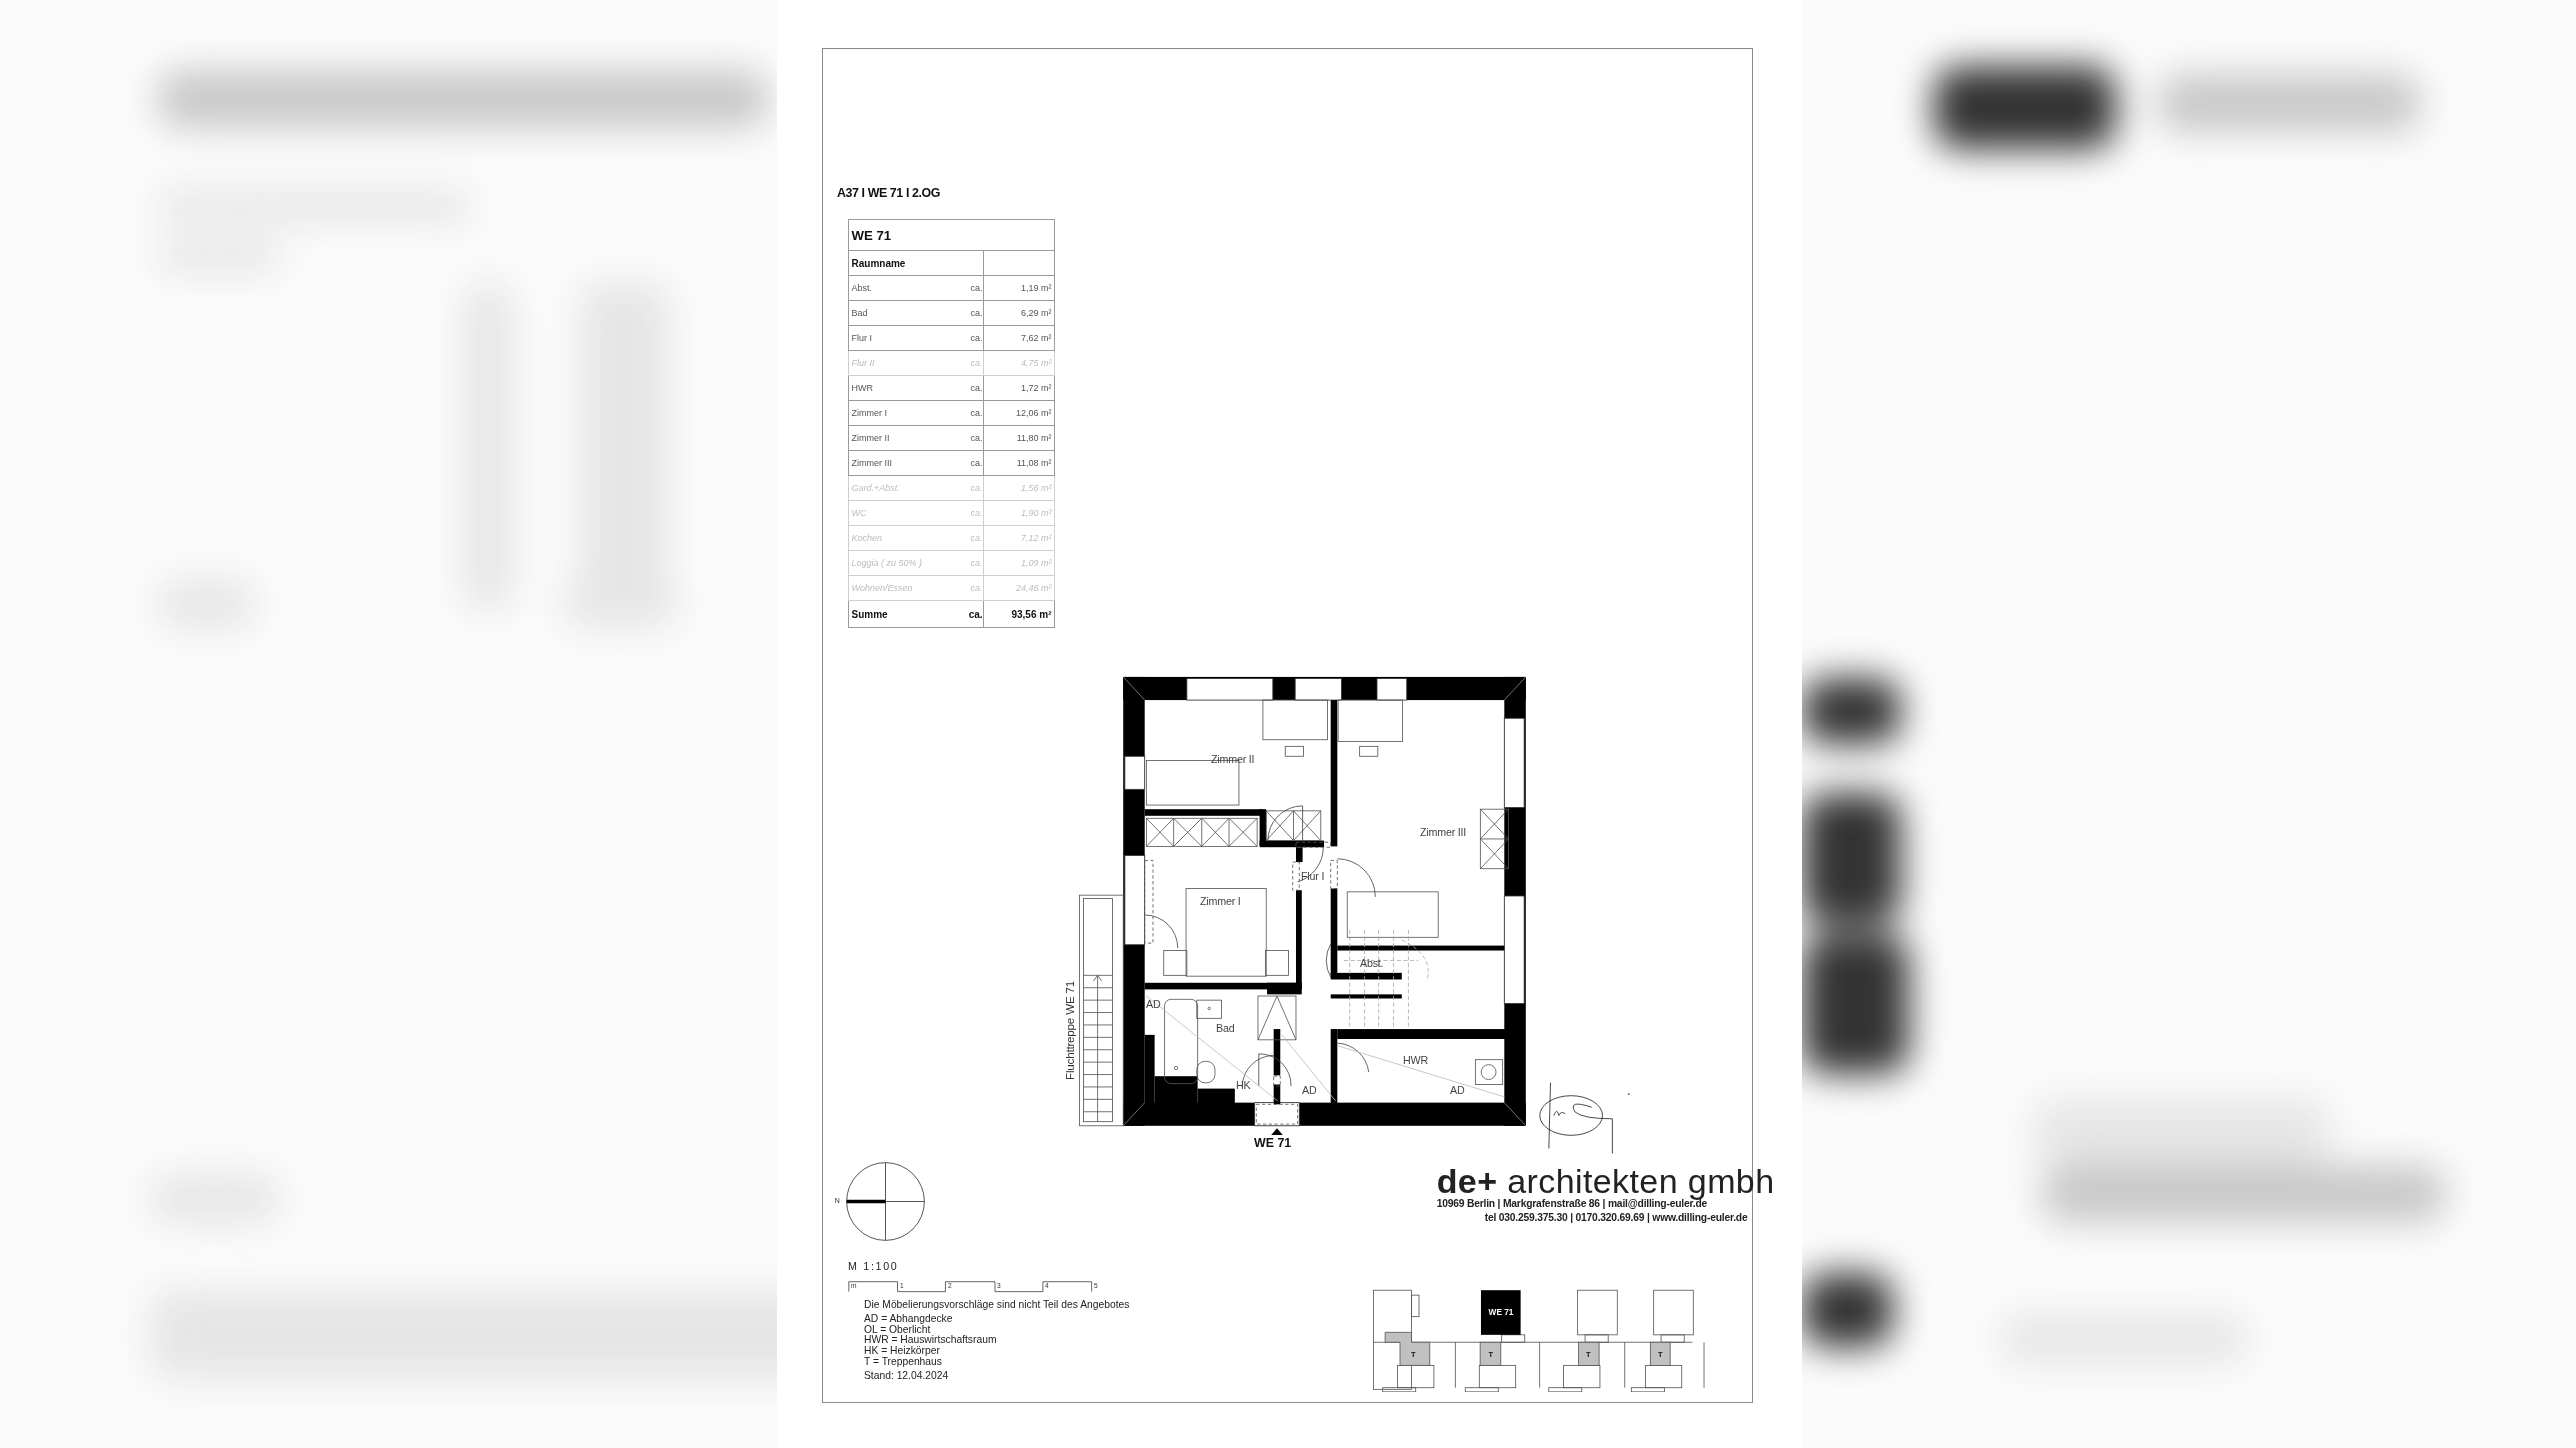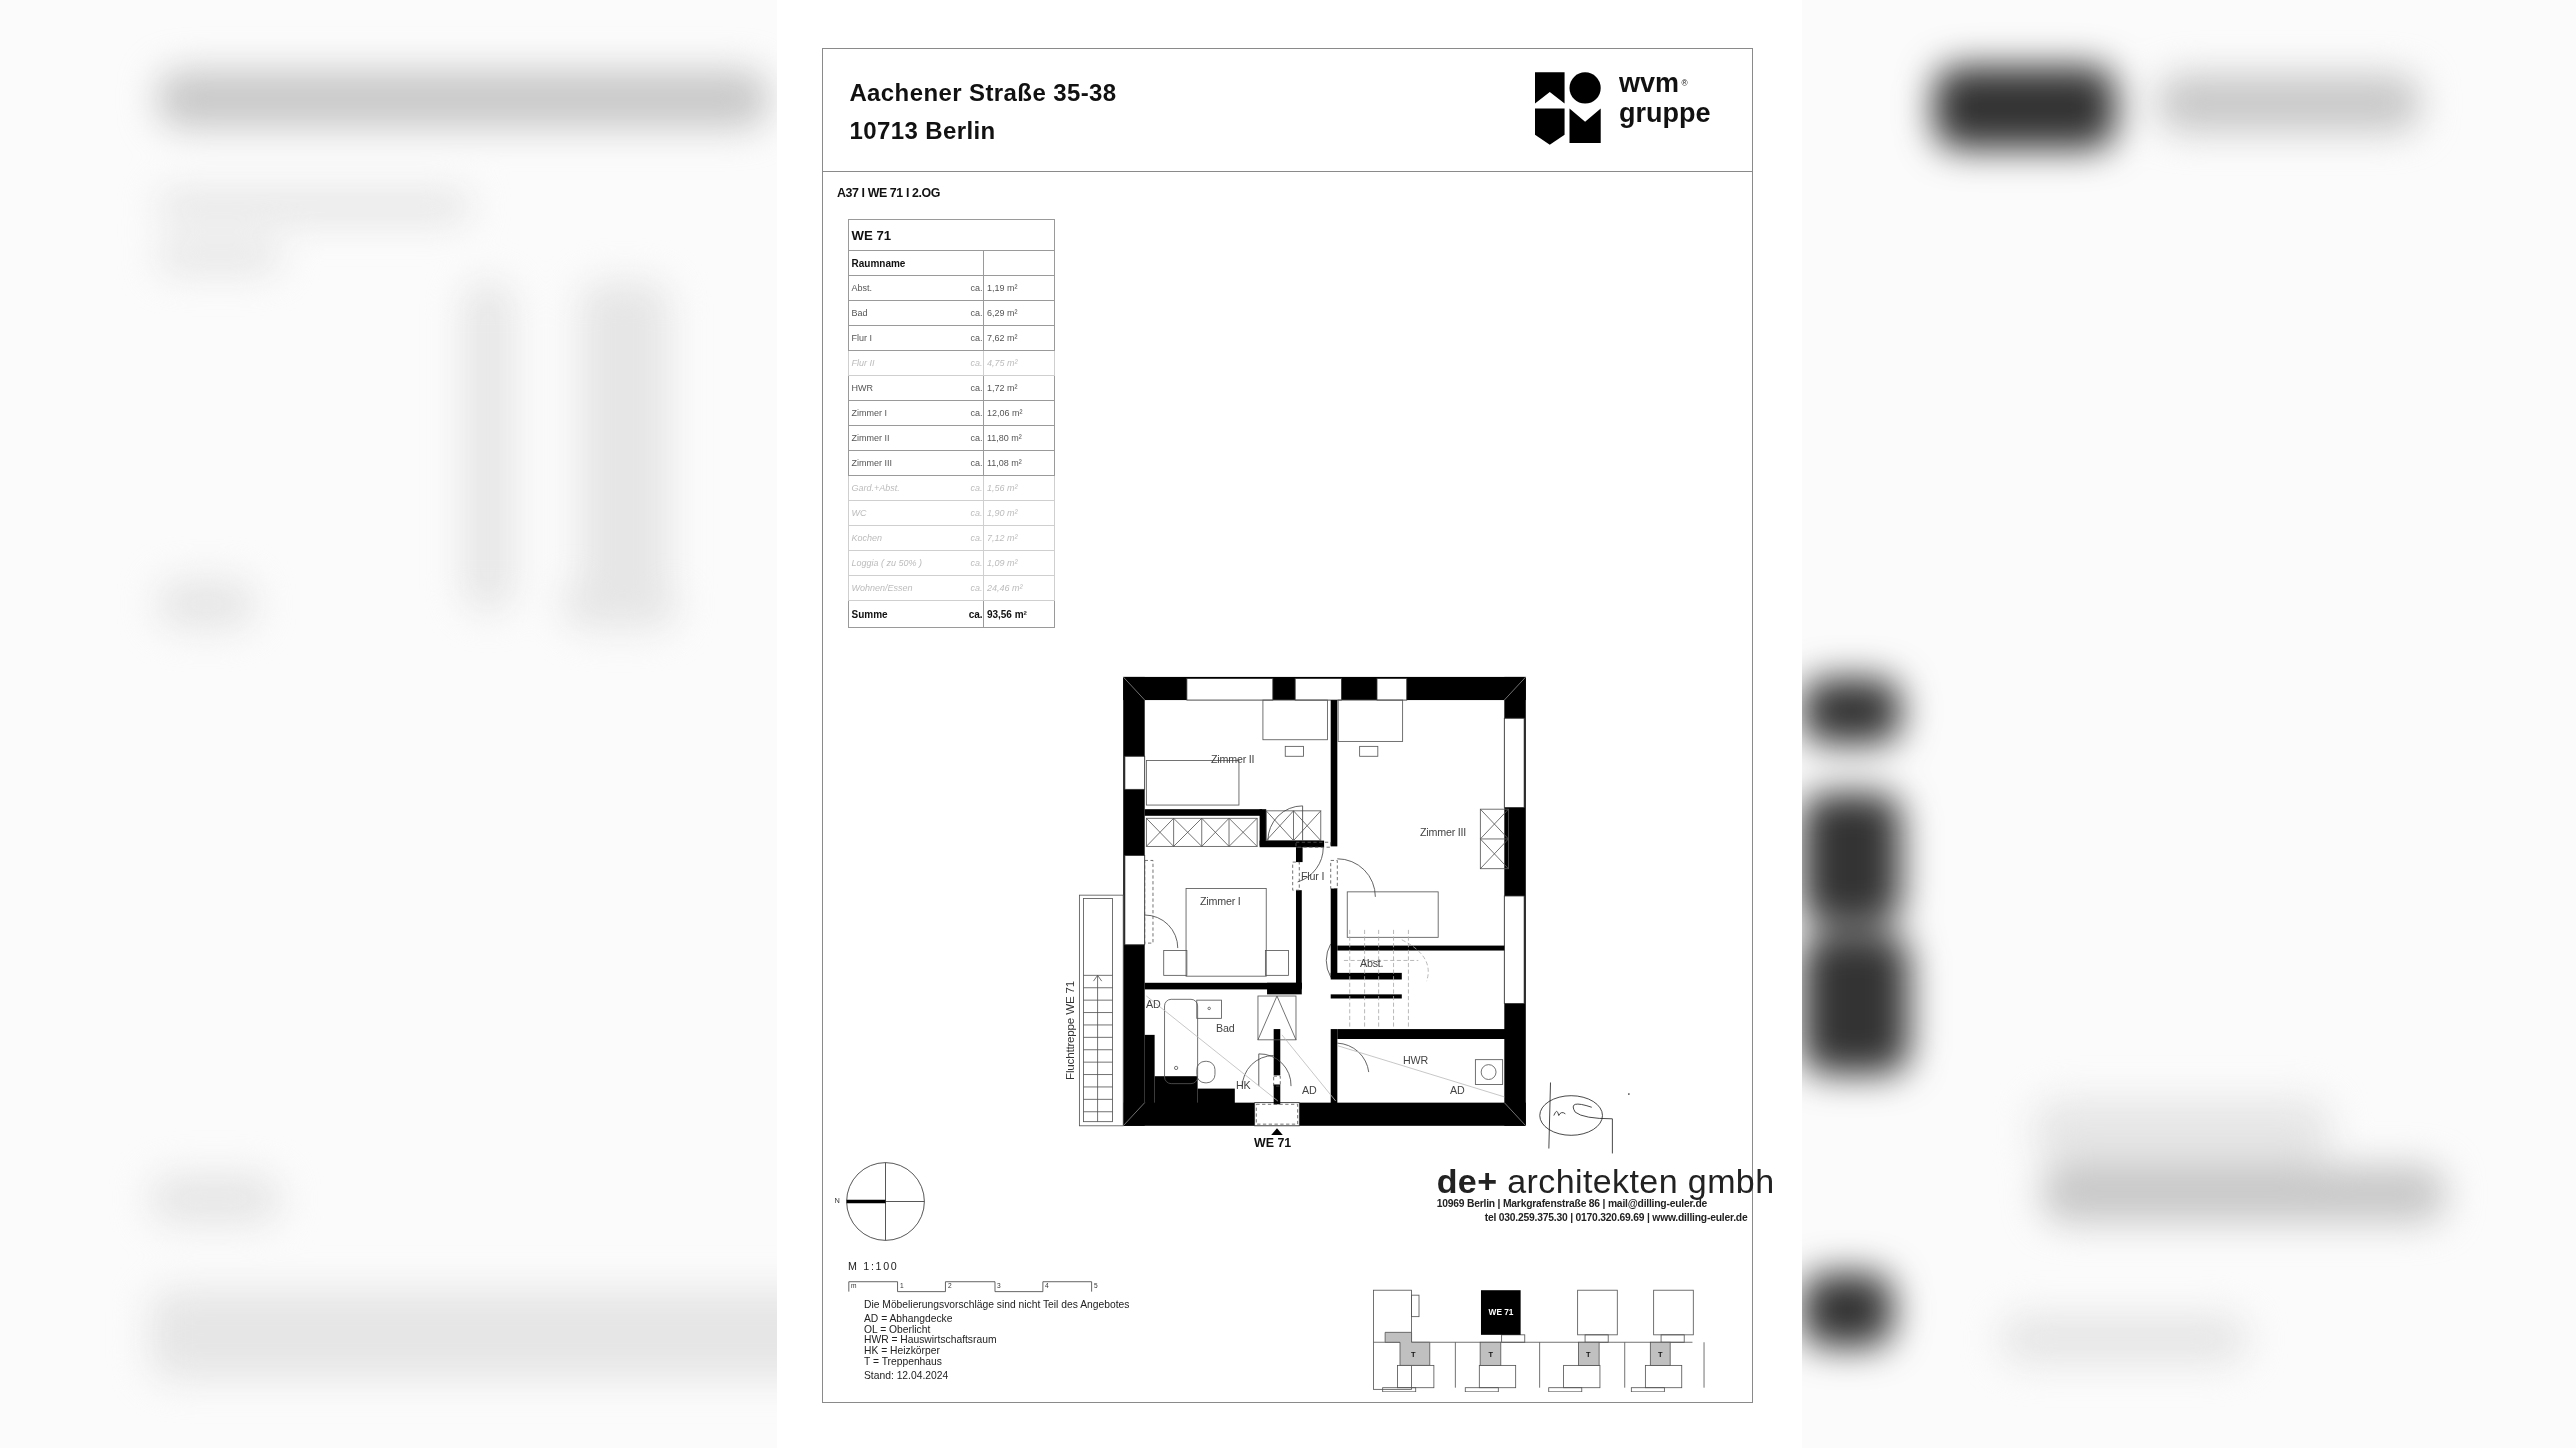--- a/index.html
+++ b/index.html
@@ -13,21 +13,21 @@
   .header{position:absolute;left:0;top:0;width:100%;height:122px;border-bottom:1.7px solid #8a8a8a;}
   .addr{position:absolute;left:26.4px;font-weight:bold;font-size:24px;color:#111;letter-spacing:0.4px;}
   .logo{position:absolute;left:712px;top:23px;width:174px;height:74px;}
   .logo-text{position:absolute;left:84px;font-weight:bold;color:#111;font-size:27px;line-height:26.4px;}
   .sub{position:absolute;left:14px;top:137px;font-size:12.4px;font-weight:bold;color:#111;letter-spacing:-0.4px;}
   table.rooms{position:absolute;left:25px;top:170px;border-collapse:collapse;width:207px;font-size:9px;}
   table.rooms td{border:0.8px solid #9a9a9a;height:24px;padding:0 2.5px;color:#555;white-space:nowrap;}
   table.rooms tr.dim td{color:#bcbcbc;border-color:#cfcfcf;font-style:italic;}
   table.rooms td.ca{text-align:right;width:16.5px;border-left:none;padding-right:0.8px;}
   table.rooms td.name{border-right:none;width:112px;}
-  table.rooms td.val{width:66px;}
+  table.rooms td.val{text-align:right;width:66px;}
   table.rooms tr.title td{font-weight:bold;font-size:13.2px;color:#111;height:30px;border-bottom:0.8px solid #9a9a9a;}
   table.rooms tr.head td{font-weight:bold;font-size:10px;color:#111;border-radius:9px;}
   table.rooms tr.sum td{font-weight:bold;color:#111;font-size:10px;height:26px;border-top:1.7px solid #555;}
   .plan{position:absolute;left:248px;top:618px;width:488px;height:496px;}
   .compass{position:absolute;left:16.5px;top:1107px;width:91px;height:91px;}
   .scale-label{position:absolute;left:25px;top:1211px;font-size:10.7px;color:#222;letter-spacing:1.7px;}
   .scalebar{position:absolute;left:25px;top:1231px;width:256px;height:15px;}
   .legend{position:absolute;left:41px;top:1251px;font-size:10.3px;color:#222;line-height:10.7px;}
   .legend div{white-space:nowrap;}
   .legend .first{margin-bottom:3.3px;}
@@ -61,41 +61,20 @@
   <div class="bg-block light" style="left:2033px;top:1099px;width:298px;height:66px;"></div>
   <div class="bg-block" style="left:2041px;top:1165px;width:405px;height:58px;"></div>
   <div class="bg-block dark" style="left:1802px;top:1273px;width:91px;height:74px;"></div>
   <div class="bg-block light" style="left:2000px;top:1314px;width:248px;height:50px;"></div>
 </div>
 
 <div class="viewer"></div>
 
 <div class="page">
 
-  <div class="header">
-    <div class="addr" style="top:30px;">Aachener Straße 35-38</div>
-    <div class="addr" style="top:68px;">10713 Berlin</div>
-
-    <div class="logo">
-      <svg width="69" height="73" viewBox="0 0 84 88" style="position:absolute;left:0;top:0;">
-
-        <path d="M0 0 H36 V38 L18 24 L0 38 Z" fill="#000"></path>
-
-        <circle cx="61" cy="19" r="19" fill="#000"></circle>
-
-        <path d="M0 44 H36 V76 L18 88 L0 76 Z" fill="#000"></path>
-
-        <path d="M42 44 L61 60 L80 44 V86 H42 Z" fill="#000"></path>
-      </svg>
-      <div class="logo-text" style="top:-1.7px;">
-        <span>wvm</span><span style="font-size:8.3px;vertical-align:top;font-weight:normal;margin-left:2.5px;">®</span>
-      </div>
-      <div class="logo-text" style="top:28px;">gruppe</div>
-    </div>
-  </div>
 
   <div class="sub">A37 I WE 71 I 2.OG</div>
 
   <table class="rooms">
     <tbody>
         <tr class="title">
       <td colspan="3">WE 71</td>
     </tr>
     <tr class="head">
       <td class="name" colspan="2" style="border-right:0.8px solid #9a9a9a;">Raumname</td>

